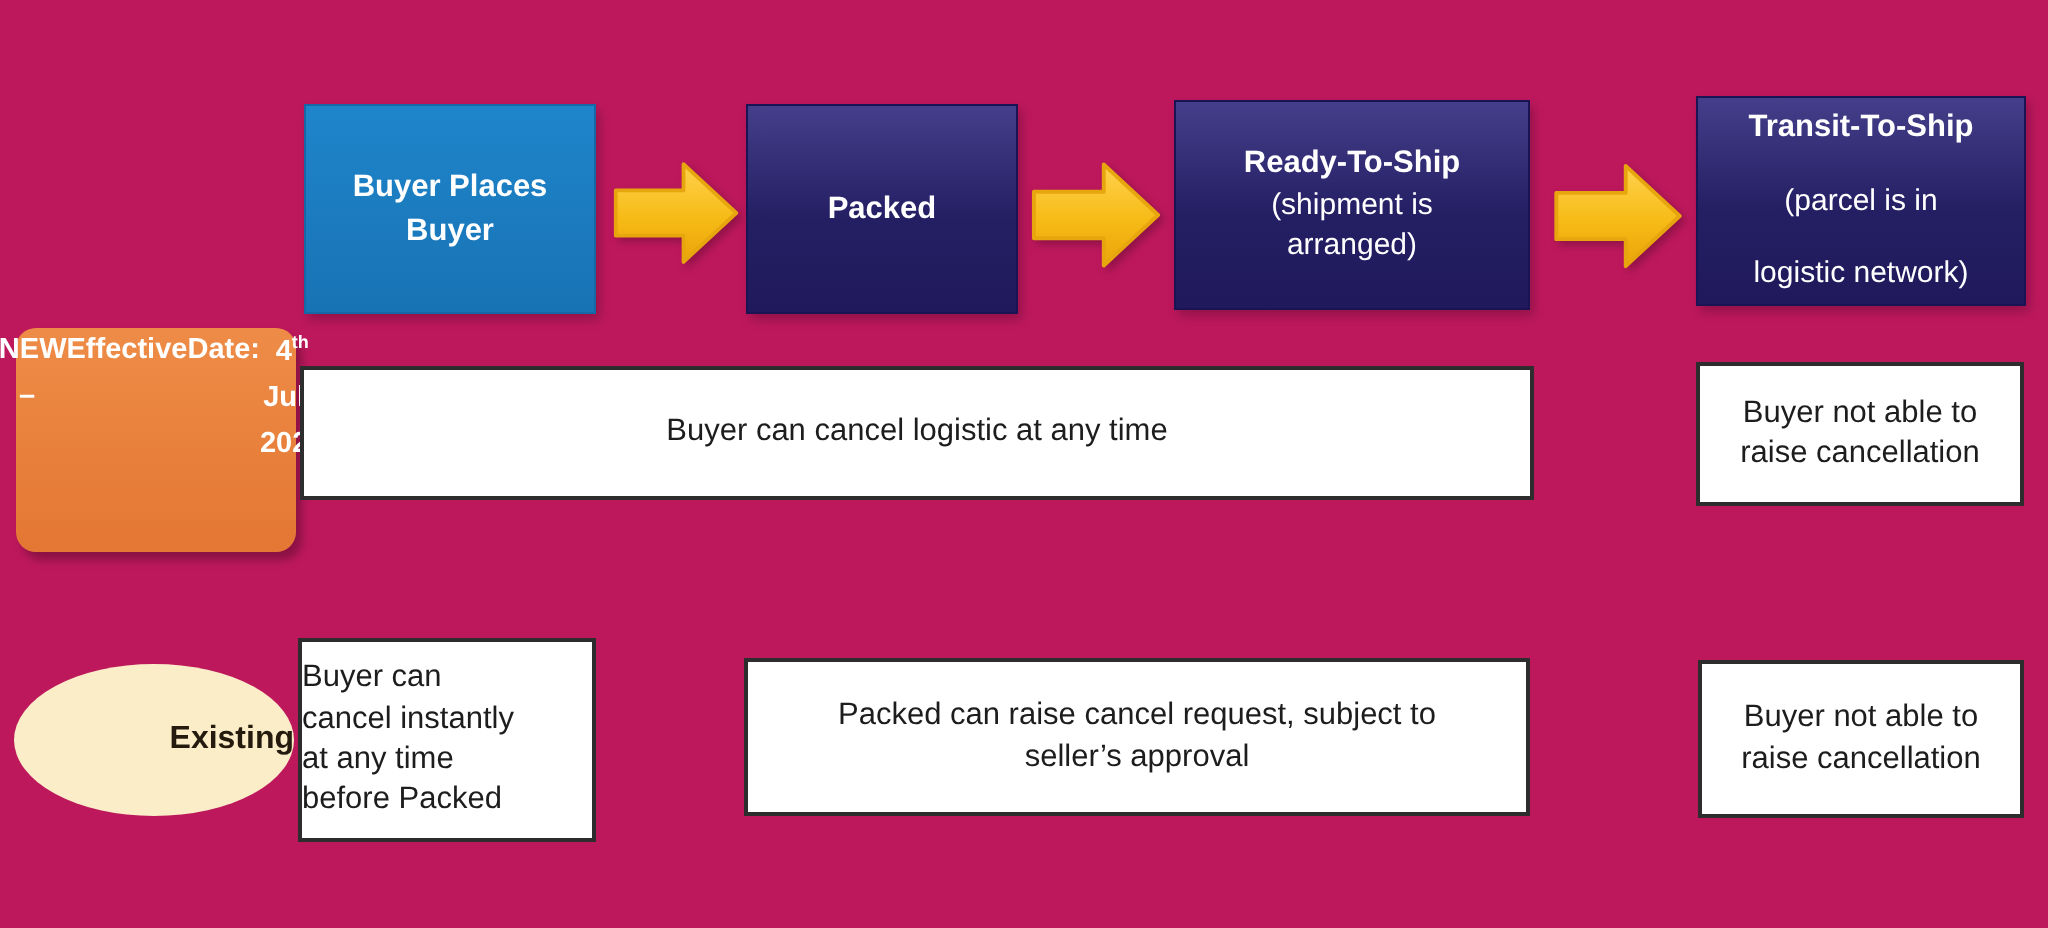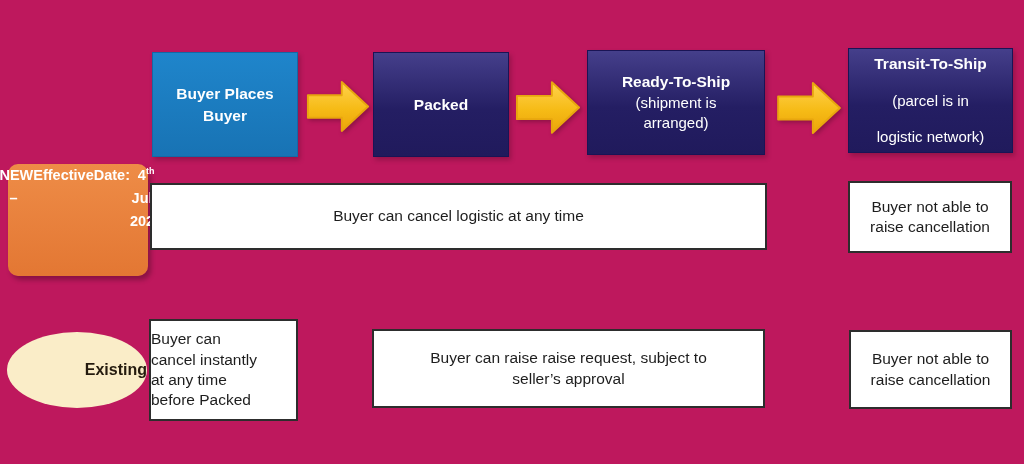--- a/index.html
+++ b/index.html
@@ -150,21 +150,21 @@
   </div>
 
   <div class="abs note left" style="left:149px; top:319px; width:149px; height:102px;">
     <div>Buyer can</div>
     <div>cancel instantly</div>
     <div>at any time</div>
     <div>before Packed</div>
   </div>
 
   <div class="abs note center" style="left:372px; top:329px; width:393px; height:79px;">
-    <div>Buyer can raise raise request, subject to</div>
+    <div>Packed can raise cancel request, subject to</div>
     <div>seller’s approval</div>
   </div>
 
   <div class="abs note center" style="left:849px; top:330px; width:163px; height:79px;">
     <div>Buyer not able to</div>
     <div>raise cancellation</div>
   </div>
 
 </div>
 

